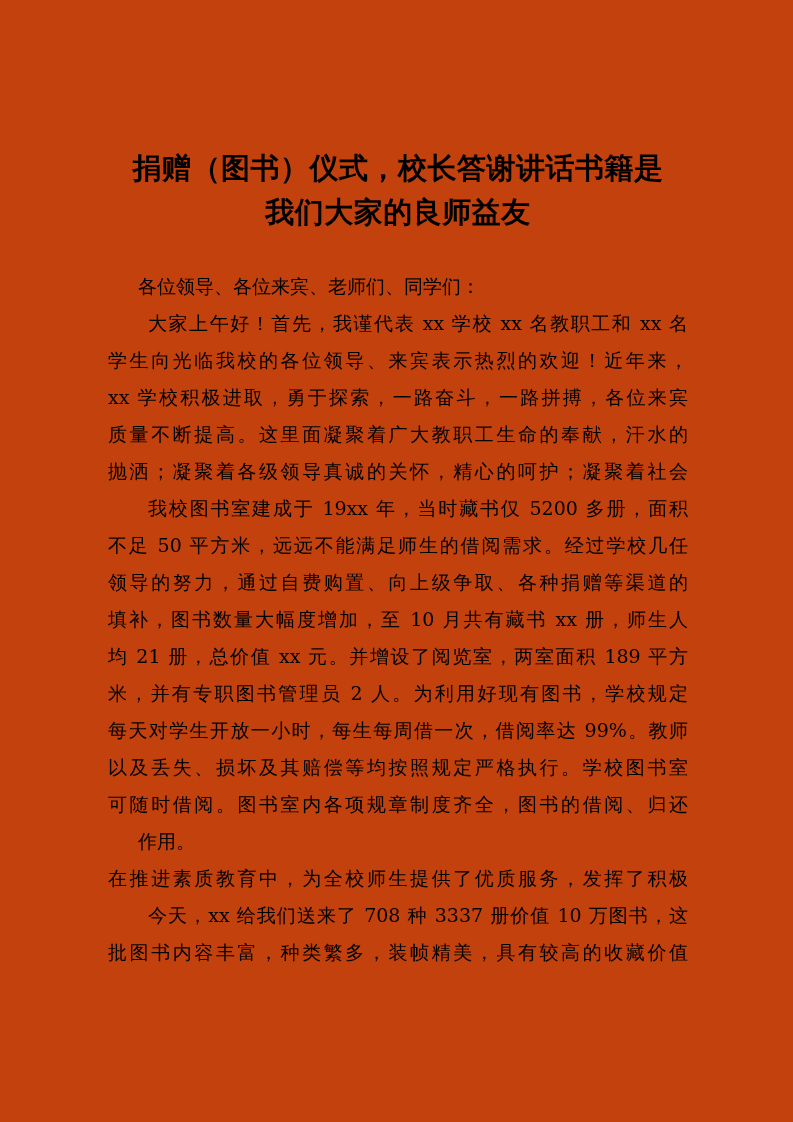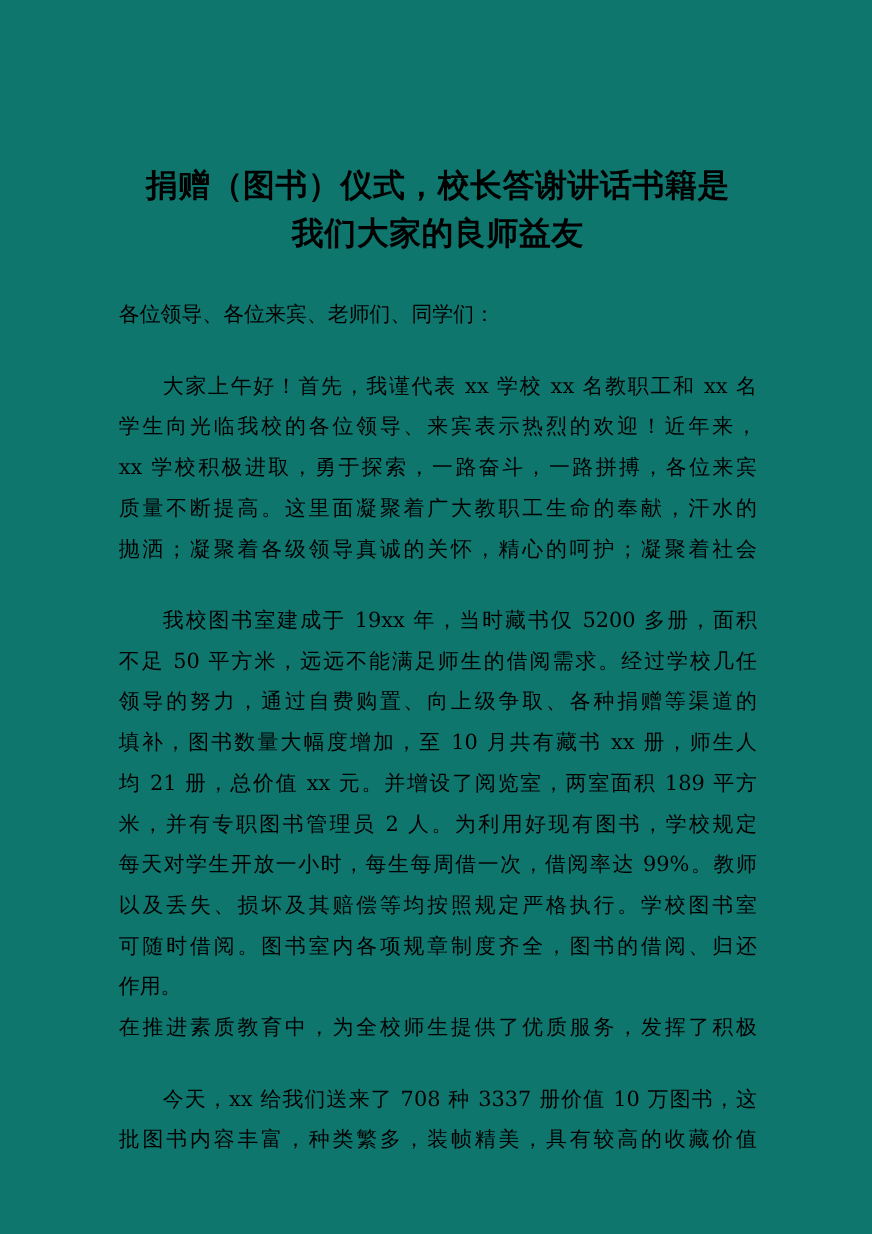--- a/index.html
+++ b/index.html
@@ -13,21 +13,21 @@
       position: relative;
       overflow: hidden;
       color: #000000;
     }
     .page {
       position: absolute;
       left: 0;
       top: 0;
       width: 793px;
       height: 1122px;
-      background: #0f766e;
+      background: #c2410c;
     }
     .title {
       position: absolute;
       left: 100px;
       top: 146px;
       width: 596px;
       text-align: center;
       font-family: "DejaVu Sans", "Liberation Sans", sans-serif;
       font-weight: bold;
       font-size: 29px;
@@ -50,24 +50,24 @@
     .line {
       display: block;
       white-space: nowrap;
       text-align: justify;
       text-align-last: justify;
       height: 37px;
       overflow: visible;
     }
     .line.indent {
       padding-left: 40px;
-      margin-top: 28px;
     }
     .line.last {
       text-align-last: left;
+      margin-left: 30px;
     }
   </style>
 </head>
 <body>
 
 <div class="page">
 
   <h1 class="title" style="margin:0;">
     <span class="tline">捐赠（图书）仪式，校长答谢讲话书籍是</span>
     <span class="tline">我们大家的良师益友</span>

